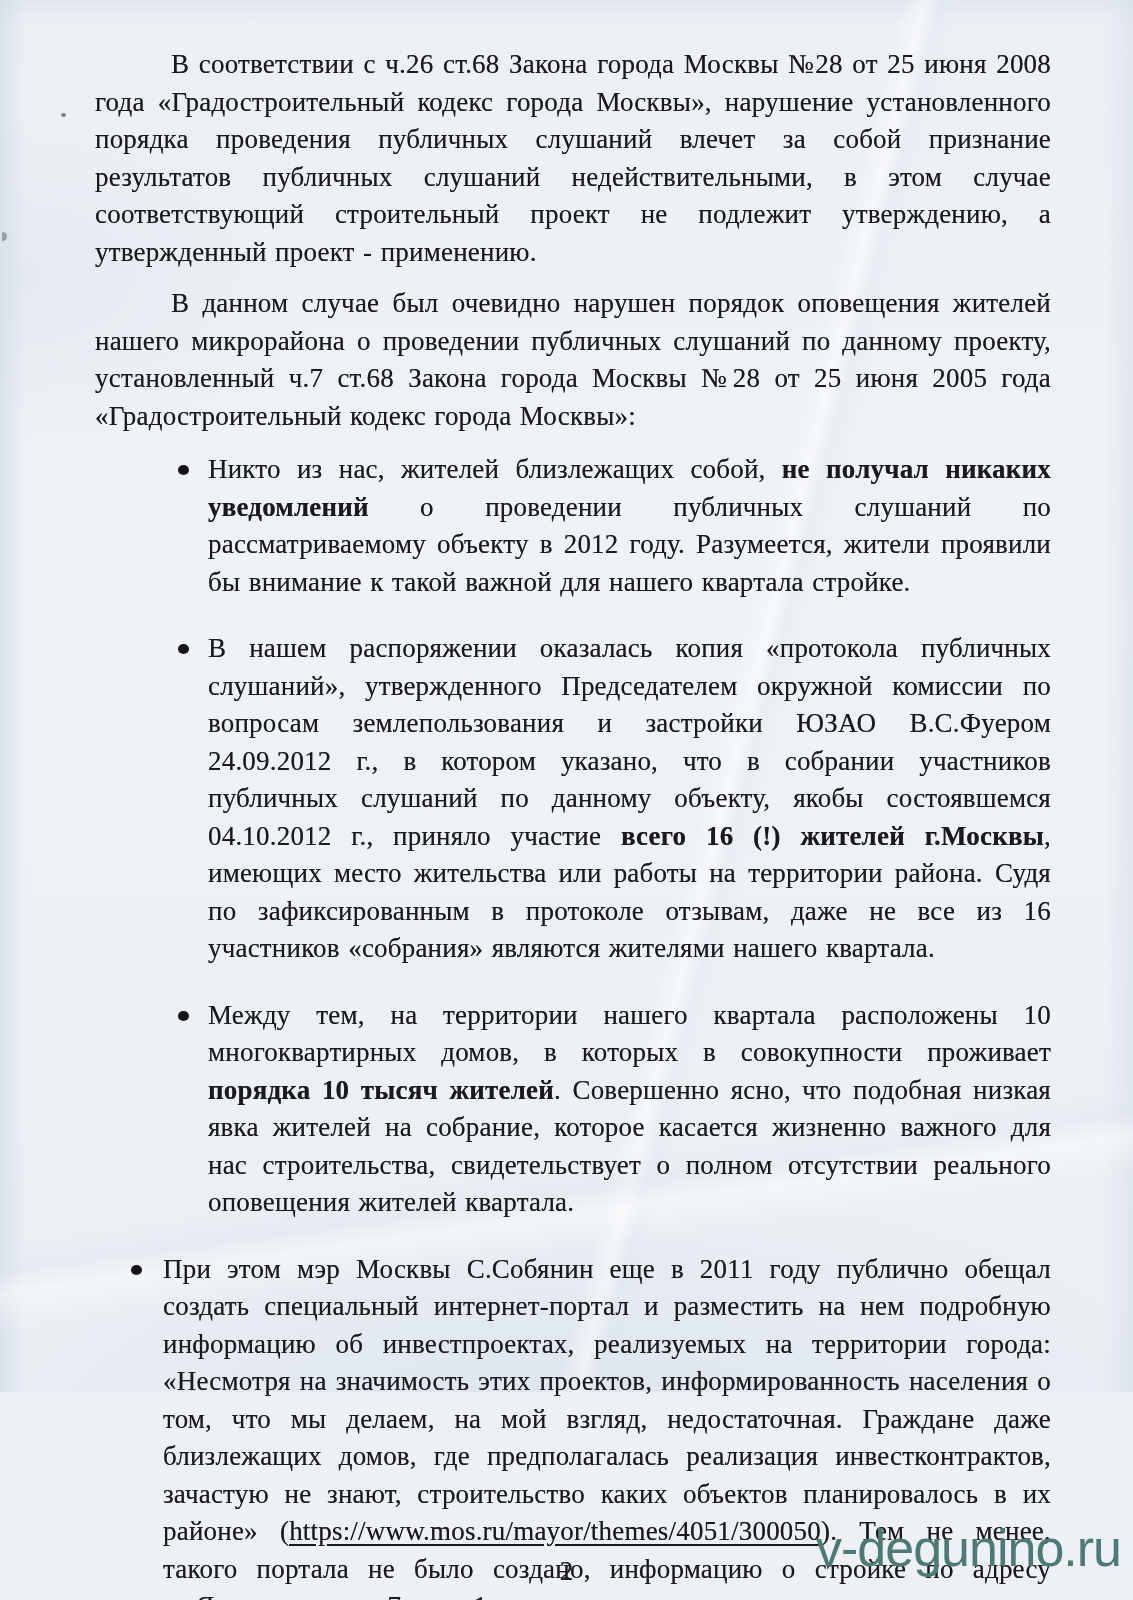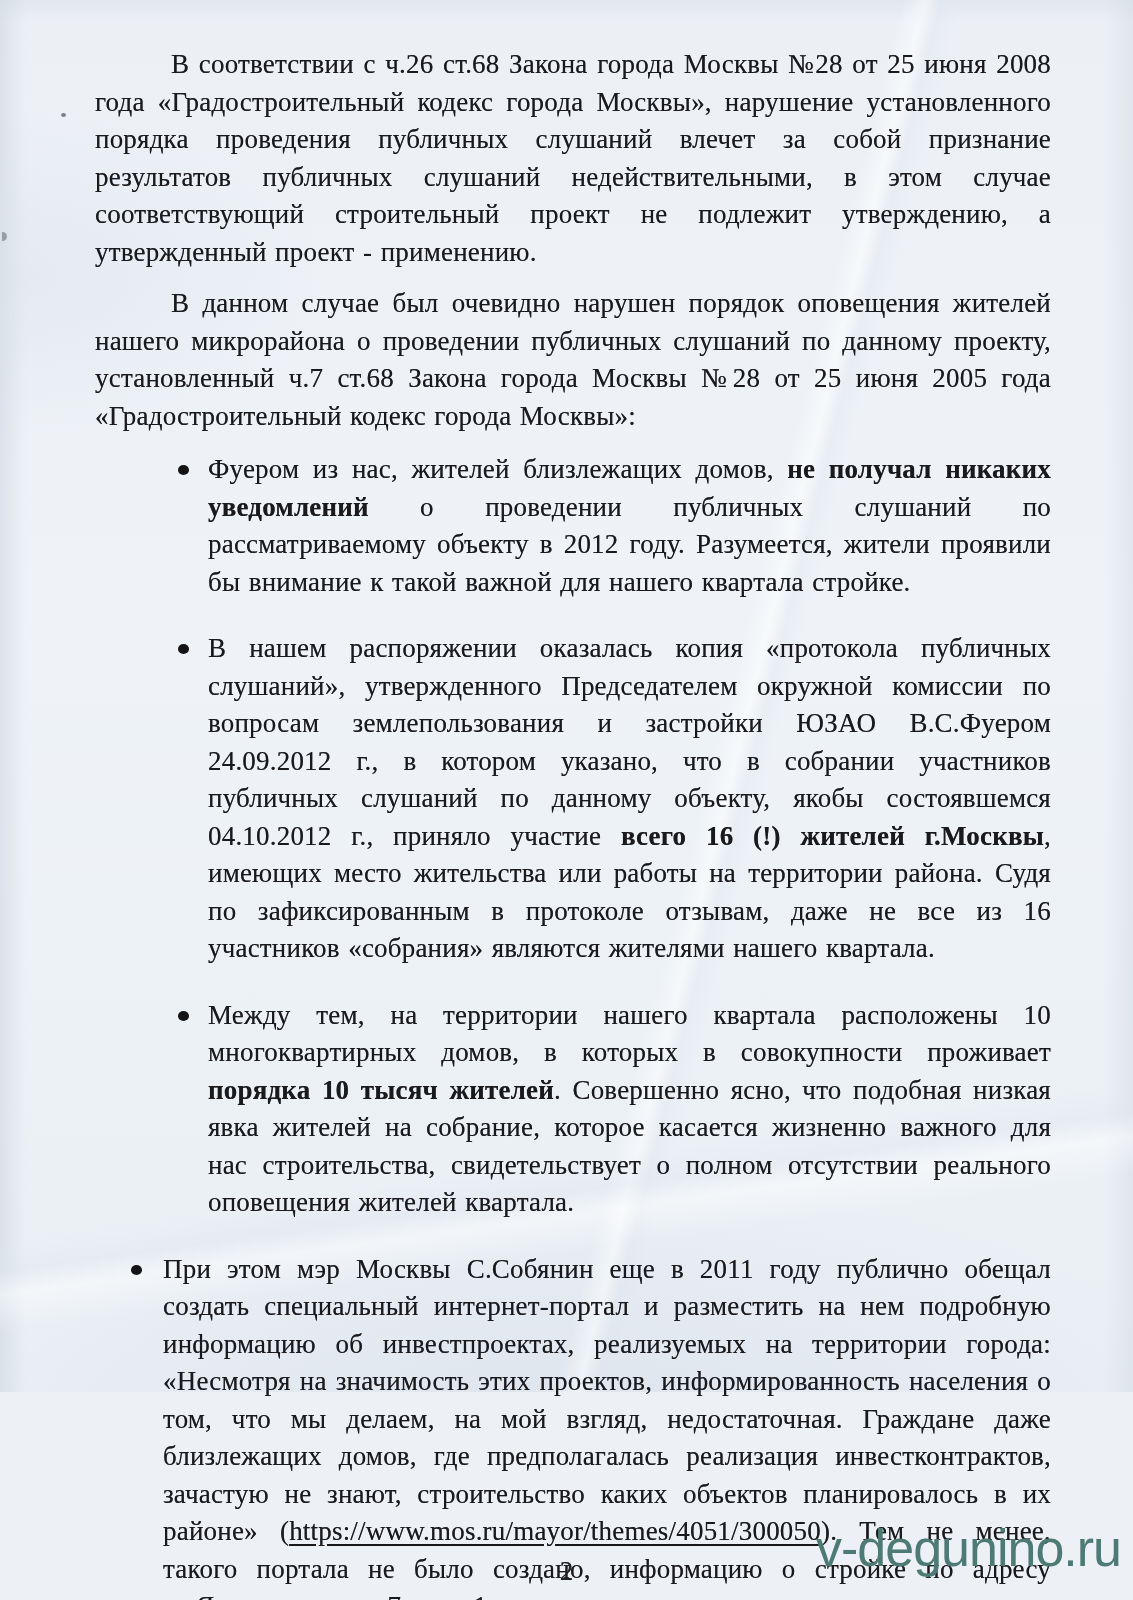--- a/index.html
+++ b/index.html
@@ -97,21 +97,21 @@
 
 <div class="paper">
   <div class="crease-1"></div>
   <div class="crease-2"></div>
   <div class="speck s1"></div>
   <div class="speck s2"></div>
 
   <main class="doc" style="color: rgb(26, 26, 29);">
       <div class="block para indent"><span>В соответствии с ч.26 ст.68 Закона города Москвы №28 от 25 июня 2008 года «Градостроительный кодекс города Москвы», нарушение установленного порядка проведения публичных слушаний влечет за собой признание результатов публичных слушаний недействительными, в этом случае соответствующий строительный проект не подлежит утверждению, а утвержденный проект - применению.</span></div>
       <div class="block para indent"><span>В данном случае был очевидно нарушен порядок оповещения жителей нашего микрорайона о проведении публичных слушаний по данному проекту, установленный ч.7 ст.68 Закона города Москвы №28 от 25 июня 2005 года «Градостроительный кодекс города Москвы»:</span></div>
-      <div class="block bullet l2 first-of-list"><span class="marker"></span><span>Фуером из нас, жителей близлежащих домов, </span><strong>не получал никаких уведомлений</strong><span> о проведении публичных слушаний по рассматриваемому объекту в 2012 году. Разумеется, жители проявили бы внимание к такой важной для нашего квартала стройке.</span></div>
+      <div class="block bullet l2 first-of-list"><span class="marker"></span><span>Никто из нас, жителей близлежащих собой, </span><strong>не получал никаких уведомлений</strong><span> о проведении публичных слушаний по рассматриваемому объекту в 2012 году. Разумеется, жители проявили бы внимание к такой важной для нашего квартала стройке.</span></div>
       <div class="block bullet l2"><span class="marker"></span><span>В нашем распоряжении оказалась копия «протокола публичных слушаний», утвержденного Председателем окружной комиссии по вопросам землепользования и застройки ЮЗАО В.С.Фуером 24.09.2012 г., в котором указано, что в собрании участников публичных слушаний по данному объекту, якобы состоявшемся 04.10.2012 г., приняло участие </span><strong>всего 16 (!) жителей г.Москвы</strong><span>, имеющих место жительства или работы на территории района. Судя по зафиксированным в протоколе отзывам, даже не все из 16 участников «собрания» являются жителями нашего квартала.</span></div>
       <div class="block bullet l2"><span class="marker"></span><span>Между тем, на территории нашего квартала расположены 10 многоквартирных домов, в которых в совокупности проживает </span><strong>порядка 10 тысяч жителей</strong><span>. Совершенно ясно, что подобная низкая явка жителей на собрание, которое касается жизненно важного для нас строительства, свидетельствует о полном отсутствии реального оповещения жителей квартала.</span></div>
       <div class="block bullet l1"><span class="marker"></span><span>При этом мэр Москвы С.Собянин еще в 2011 году публично обещал создать специальный интернет-портал и разместить на нем подробную информацию об инвестпроектах, реализуемых на территории города: «Несмотря на значимость этих проектов, информированность населения о том, что мы делаем, на мой взгляд, недостаточная. Граждане даже близлежащих домов, где предполагалась реализация инвестконтрактов, зачастую не знают, строительство каких объектов планировалось в их районе» (</span><span class="u">https://www.mos.ru/mayor/themes/4051/300050</span><span>). Тем не менее, такого портала не было создано, информацию о стройке по адресу ул.Ясногорская вл.7 корп.1 мы по крупицам получаем из интернета и из отписок чиновников мэрии.</span></div>
     </main>
 
   <div class="page-number">2</div>
   <div class="watermark" style="color: rgb(77, 122, 116);">v-degunino.ru</div>
 </div>
 
 </body></html>

